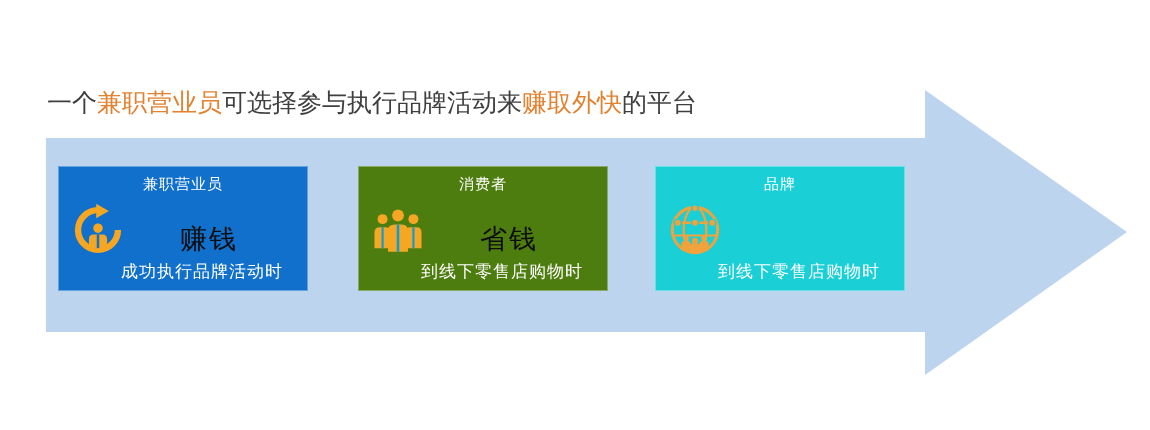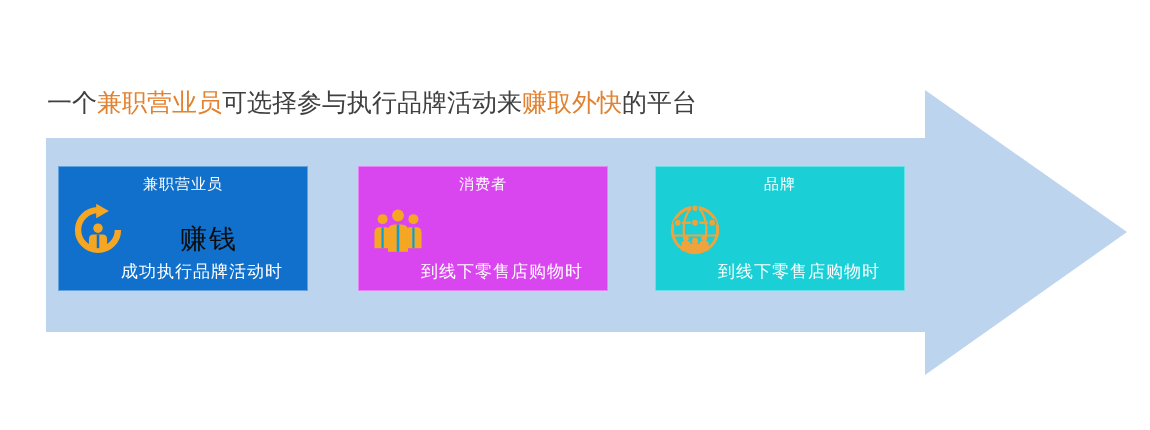--- a/index.html
+++ b/index.html
@@ -49,21 +49,21 @@
 
   
   .card {
     position: absolute;
     top: 166px;
     height: 125px;
     box-sizing: border-box;
     border: 1px solid rgba(255,255,255,0.35);
   }
   .card-1 { left: 58px;  width: 250px; background: #1070cb; }
-  .card-2 { left: 358px; width: 250px; background: #d946ef; font-family: Liberation Mono, monospace; }
+  .card-2 { left: 358px; width: 250px; background: #4d7c0f; font-family: Liberation Mono, monospace; }
   .card-3 { left: 655px; width: 250px; background: #1acfd6; text-decoration: underline; }
 
   .card-header {
     position: absolute;
     top: 8px;
     left: 0;
     width: 100%;
     text-align: center;
     font-size: 15px;
     color: #ffffff;
@@ -135,20 +135,21 @@
       <rect x="13.8" y="29" width="2.4" height="23" fill="#0c9dd9"></rect>
 
       <circle cx="49" cy="20" r="5.5" fill="#f5a623"></circle>
       <path d="M40 52 L40 35 Q40 29 46 29 L52 29 Q58 29 58 35 L58 52 Z" fill="#f5a623"></path>
       <rect x="47.8" y="29" width="2.4" height="23" fill="#0c9dd9"></rect>
 
       <circle cx="32" cy="16" r="6.5" fill="#f5a623"></circle>
       <path d="M21 56 L21 33 Q21 26 28 26 L36 26 Q43 26 43 33 L43 56 Z" fill="#f5a623"></path>
       <rect x="30.6" y="26" width="2.8" height="30" fill="#0c9dd9"></rect>
     </svg>
+    <div class="card-main">省钱</div>
     <div class="card-footer">到线下零售店购物时</div>
   </div>
 
   <div class="card card-3">
     <div class="card-header">品牌</div>
     <svg class="card-icon" viewBox="0 0 64 64">
       <circle cx="32" cy="32" r="25" fill="none" stroke="#f0a33c" stroke-width="3.4"></circle>
       <ellipse cx="32" cy="32" rx="12.5" ry="25" fill="none" stroke="#f0a33c" stroke-width="2.6"></ellipse>
       <line x1="8" y1="24" x2="56" y2="24" stroke="#f0a33c" stroke-width="2.6"></line>
       <line x1="7" y1="38" x2="57" y2="38" stroke="#f0a33c" stroke-width="2.2"></line>

